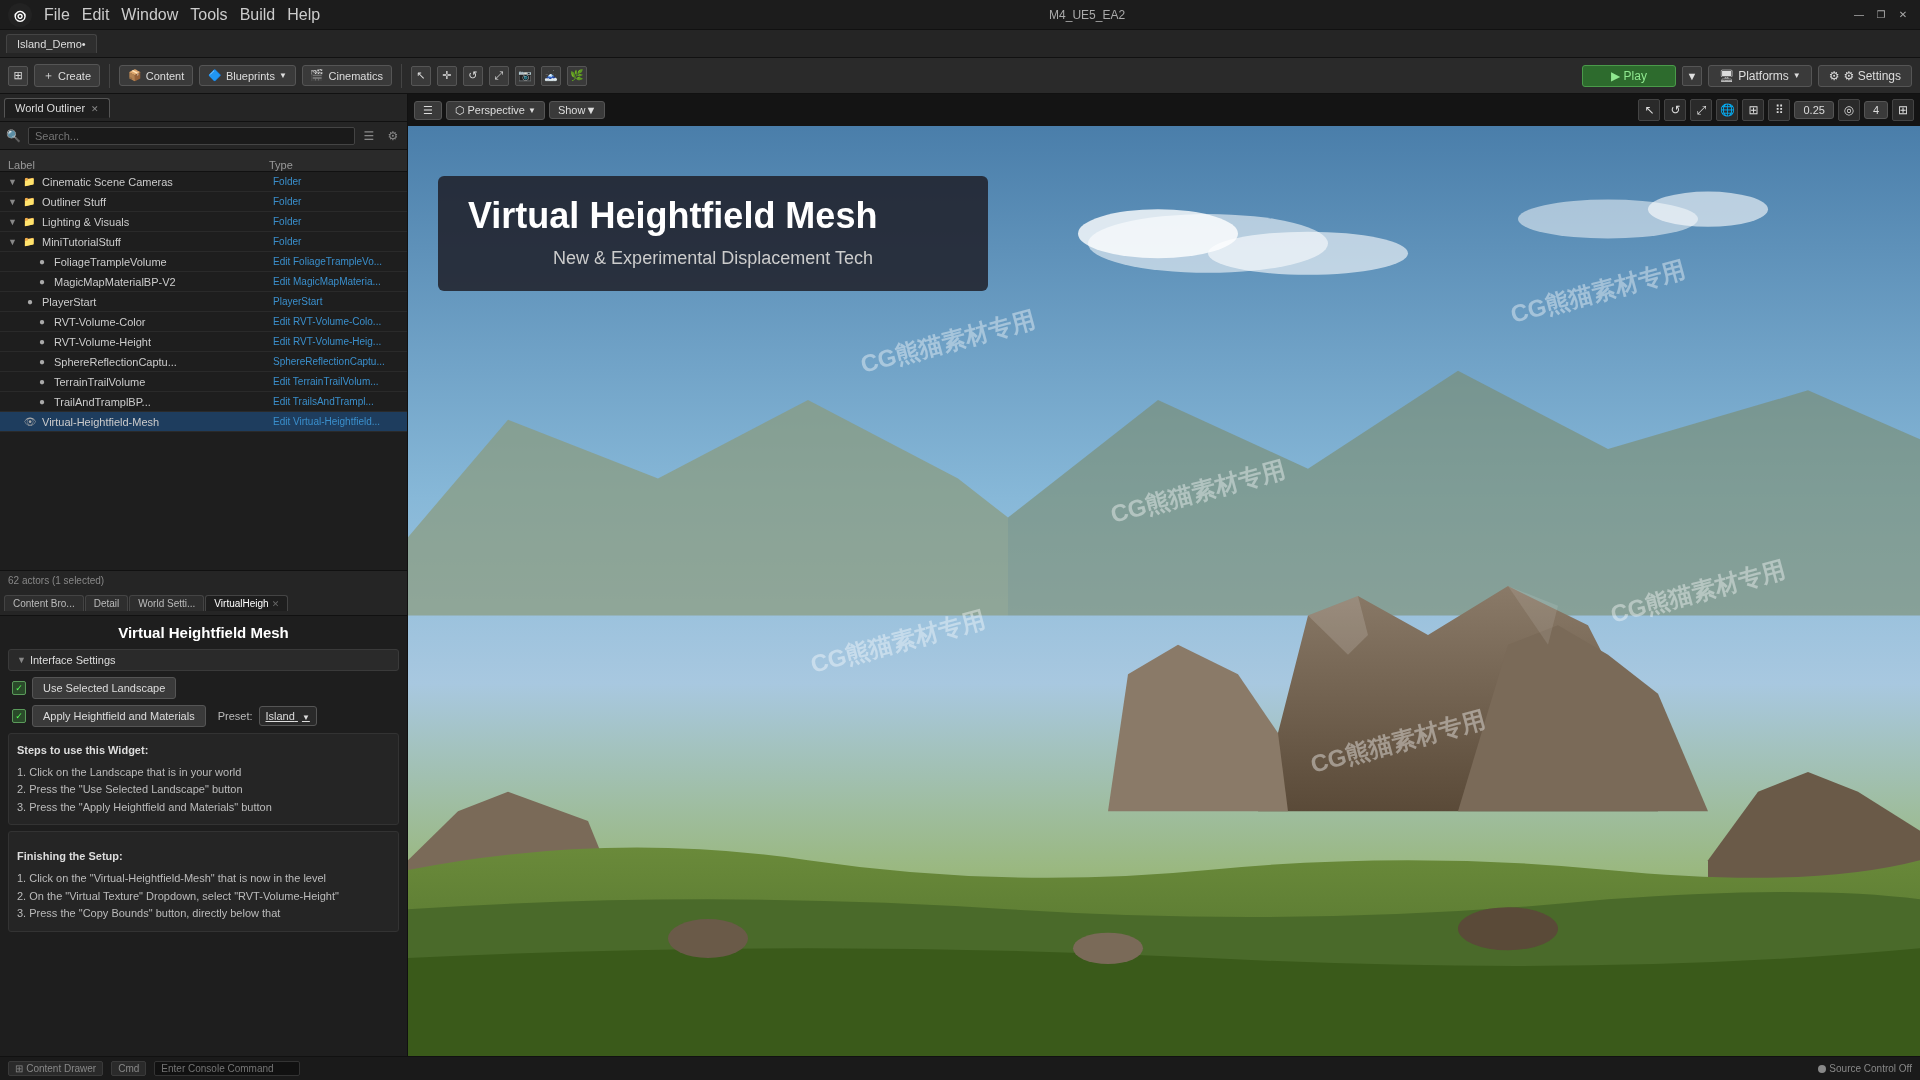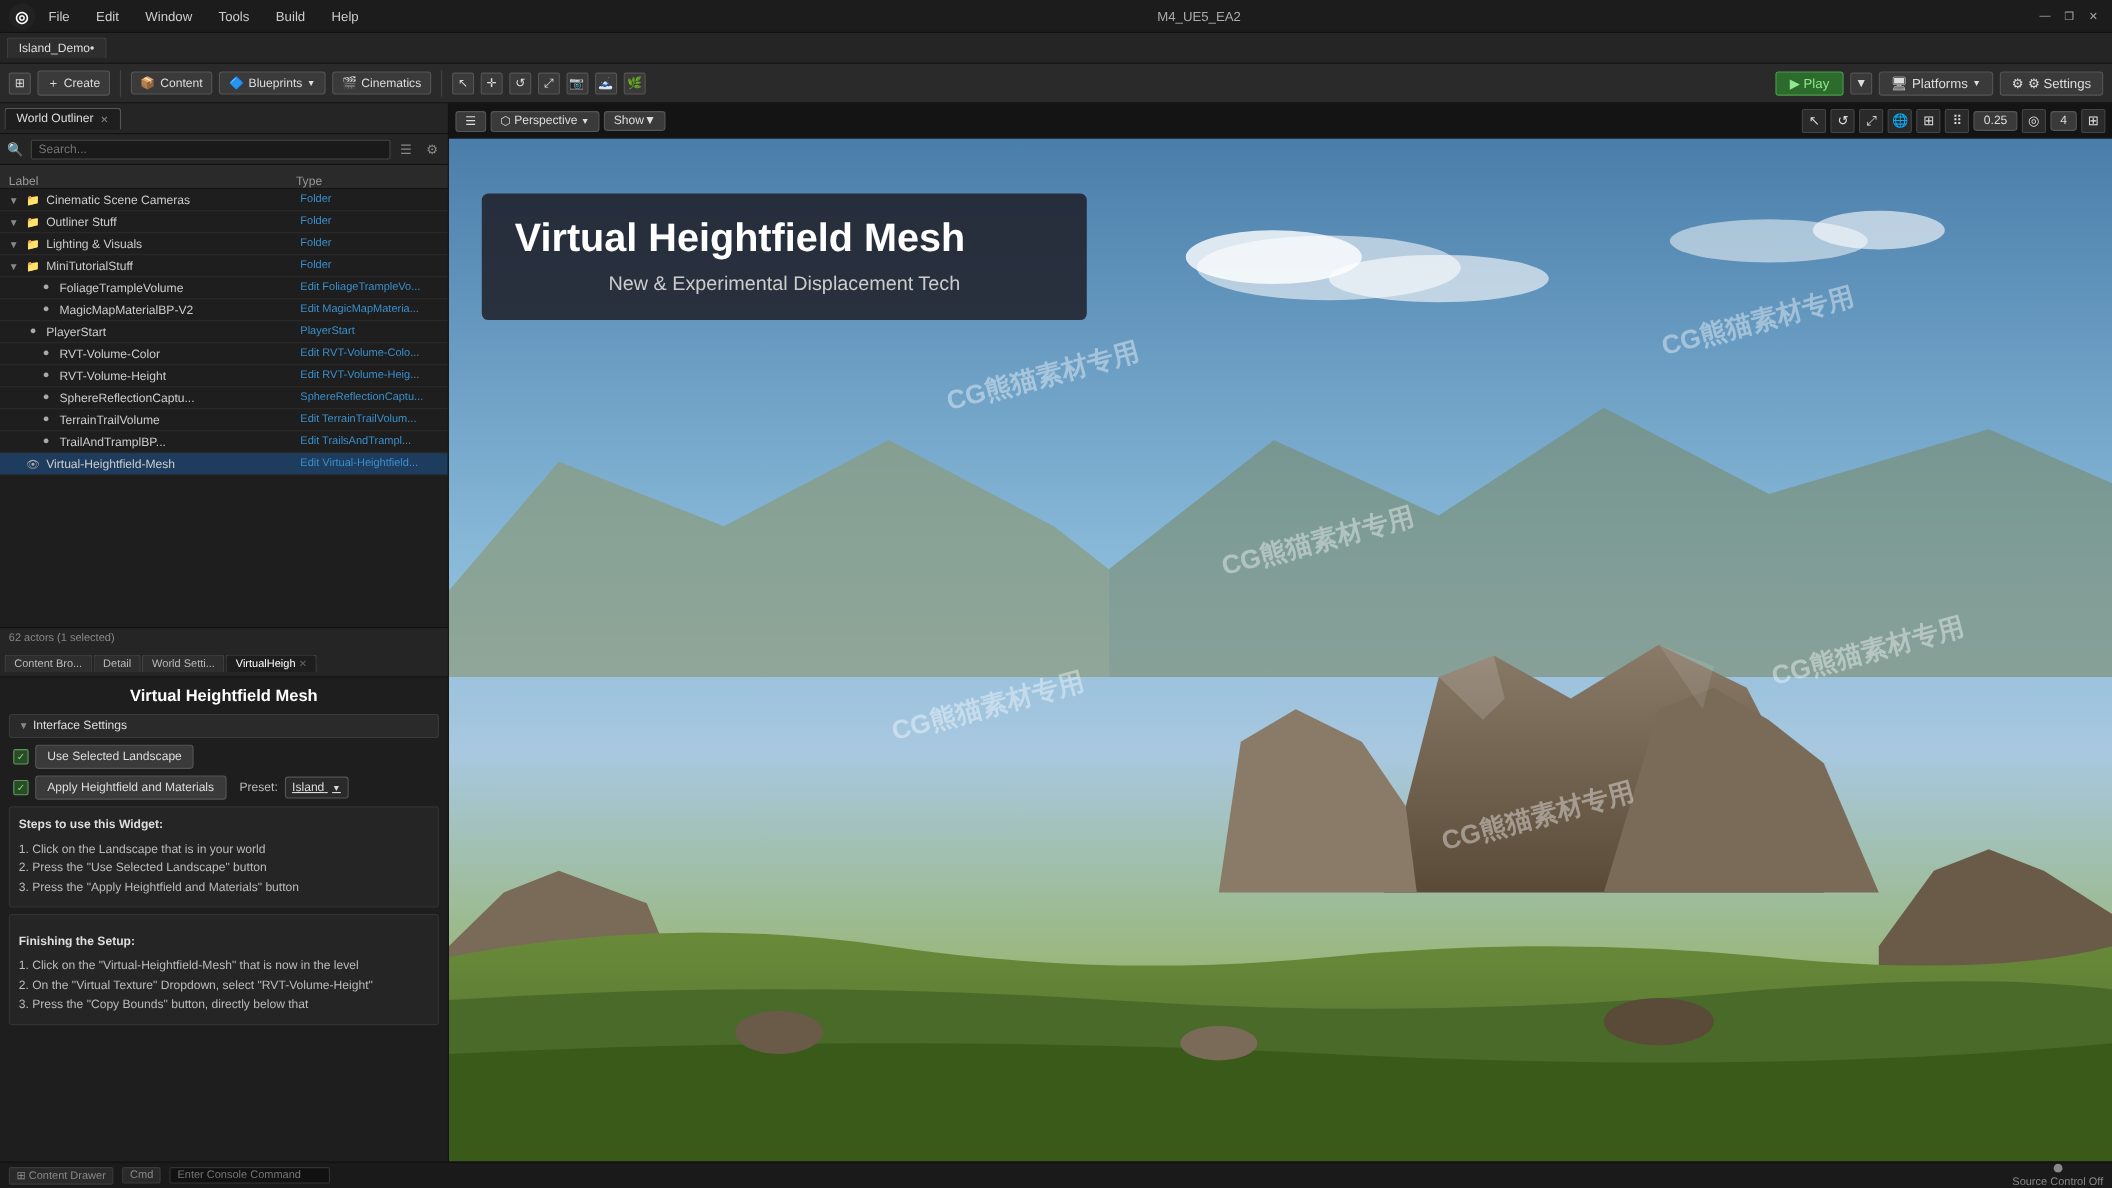--- a/index.html
+++ b/index.html
@@ -36,22 +36,22 @@
       width: 24px; height: 24px;
       background: #222;
       border-radius: 50%;
       display: flex; align-items: center; justify-content: center;
       color: #fff;
       font-size: 14px;
       font-weight: bold;
     }
     #titlebar .menu-items {
       display: flex;
-      gap: 16px;
-      font-size: 12px;
+      gap: 4px;
+      font-size: 16px;
       color: #ccc;
     }
     #titlebar .menu-items span {
       cursor: pointer;
       padding: 2px 4px;
     }
     #titlebar .title-center {
       font-size: 12px;
       color: #aaa;
     }
@@ -135,21 +135,21 @@
     .toolbar-right {
       margin-left: auto;
       display: flex;
       align-items: center;
       gap: 6px;
     }
     .play-btn {
       background: #2d6b2d;
       border: 1px solid #4a9a4a;
       border-radius: 3px;
-      padding: 3px 12px;
+      padding: 3px 28px;
       color: #8fe88f;
       font-size: 12px;
       cursor: pointer;
       display: flex;
       align-items: center;
       gap: 4px;
     }
     .platforms-btn {
       display: flex; align-items: center; gap: 4px;
       background: #3a3a3a;
@@ -584,21 +584,20 @@
       padding: 1px 6px;
       font-size: 10px;
       color: #888;
     }
     .source-control {
       display: flex;
       align-items: center;
       gap: 3px;
       color: #888;
       font-size: 10px;
-      flex-direction: column;
     }
     .sc-dot {
       width: 8px; height: 8px;
       border-radius: 50%;
       background: #888;
     }
   </style>
 </head>
 <body>
 

